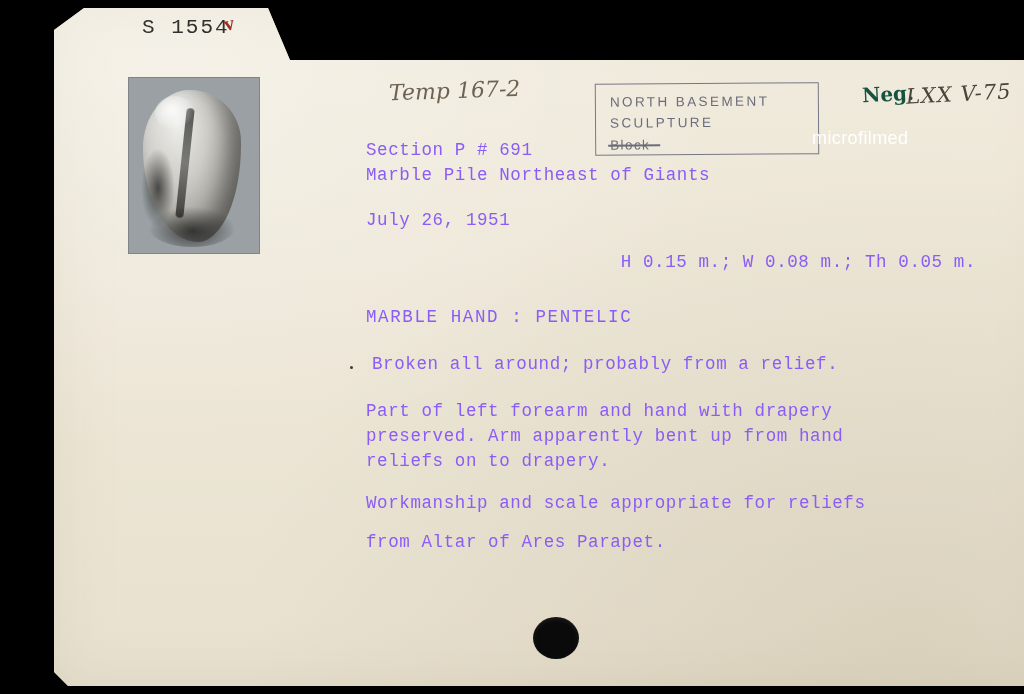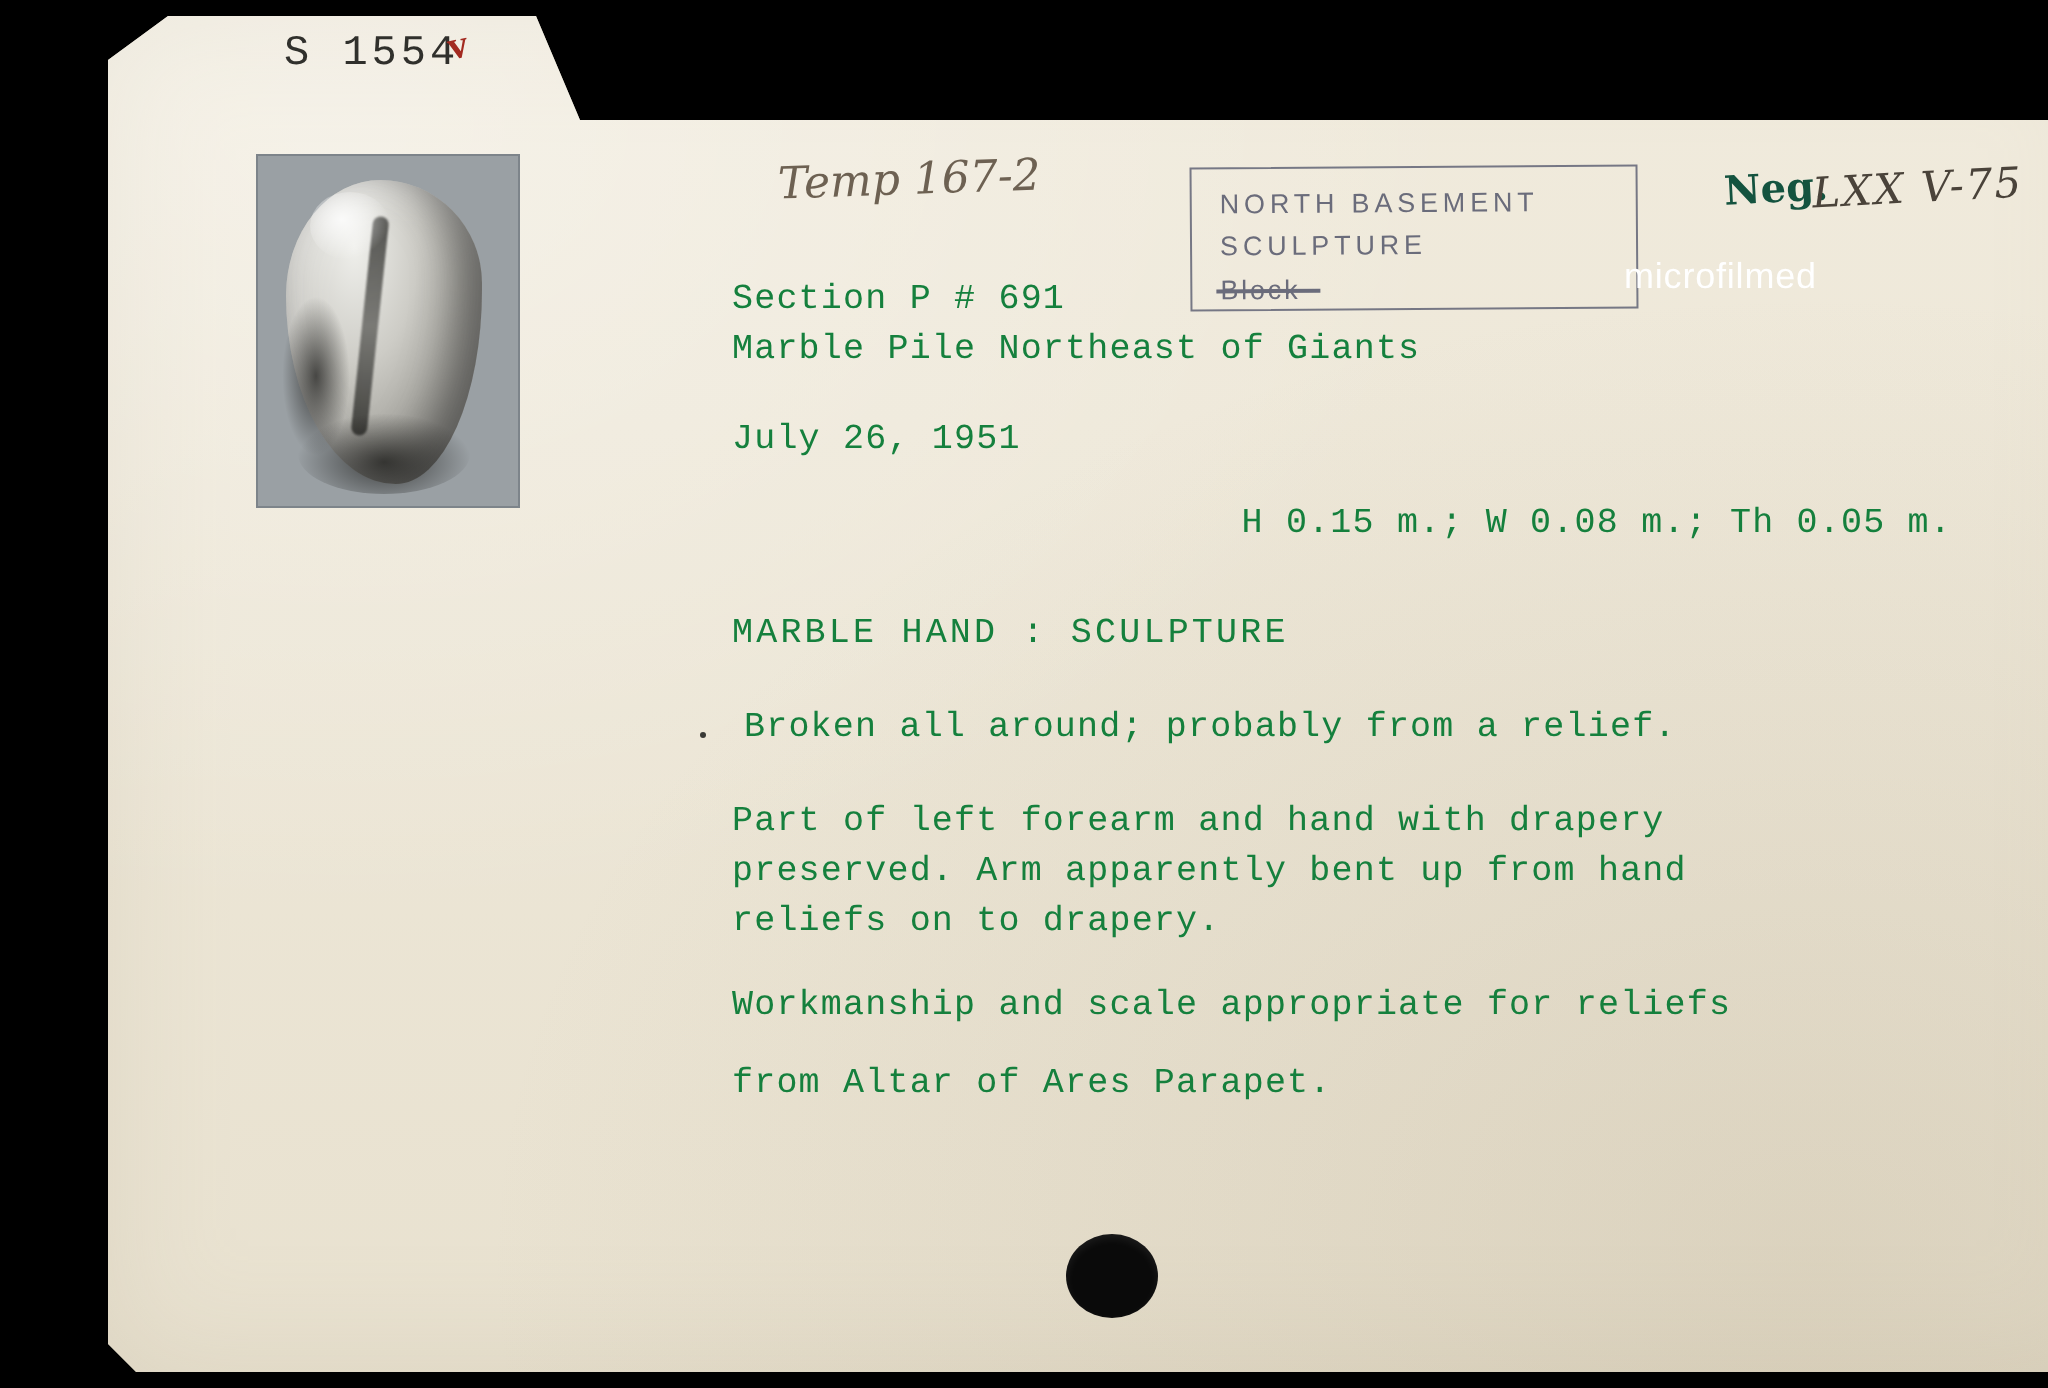--- a/index.html
+++ b/index.html
@@ -216,21 +216,21 @@
 
   
   #typed {
     position: absolute;
     left: 322px;
     top: 138px;
     width: 610px;
     font-family: "Liberation Mono", monospace;
     font-size: 17.5px;
     line-height: 25px;
-    color: #15803d;
+    color: #8b5cf6;
     letter-spacing: 0.6px;
   }
   #typed .block { margin-bottom: 17px; }
   #typed .caps { letter-spacing: 1.6px; }
   #typed .hdr { margin-bottom: 20px; }
   #typed .indent { padding-left: 6px; }
 
   .stray-dot {
     position: absolute;
     left: 306px;
@@ -286,21 +286,21 @@
 
   <div id="microfilmed">microfilmed</div>
 
   <div id="typed">
     <div class="block hdr">
       <div>Section P # 691</div>
       <div>Marble Pile Northeast of Giants</div>
     </div>
     <div class="block">July 26, 1951</div>
     <div class="block" style="margin-bottom:30px;text-align:right;">H 0.15 m.; W 0.08 m.; Th 0.05 m.</div>
-    <div class="block caps" style="margin-bottom:22px;">MARBLE HAND : SCULPTURE</div>
+    <div class="block caps" style="margin-bottom:22px;">MARBLE HAND : PENTELIC</div>
     <div class="block indent" style="margin-bottom:22px;">Broken all around; probably from a relief.</div>
     <div class="block">
       <div>Part of left forearm and hand with drapery</div>
       <div>preserved.  Arm apparently bent up from hand</div>
       <div>reliefs on to drapery.</div>
     </div>
     <div class="block">
       <div>Workmanship and scale appropriate for reliefs</div>
       <div style="margin-top:14px;">from Altar of Ares Parapet.</div>
     </div>

